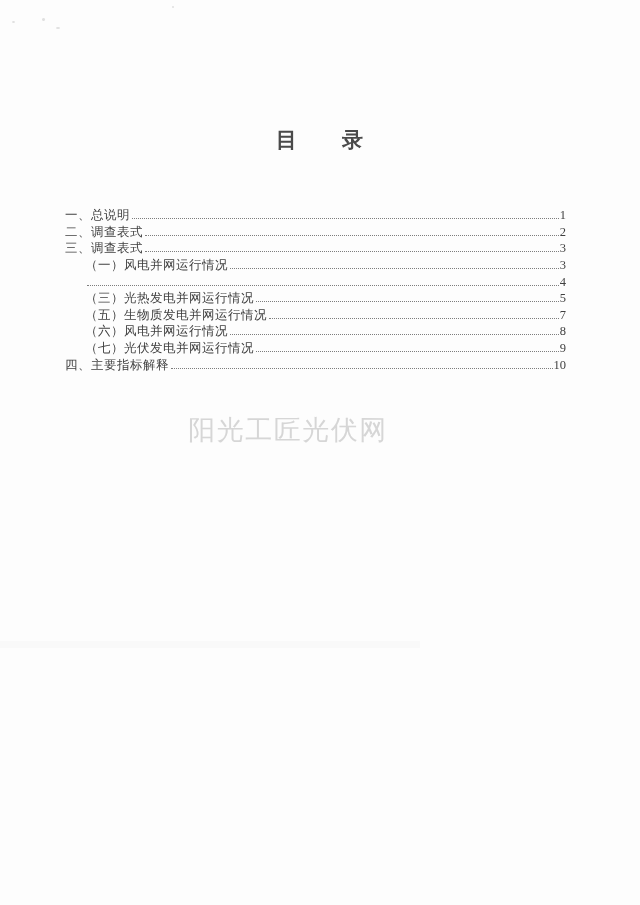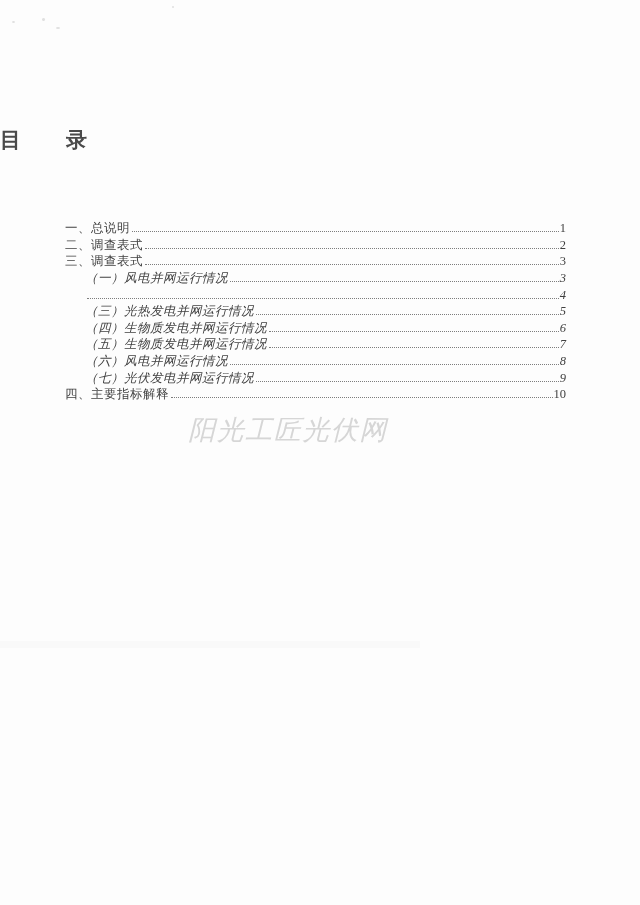--- a/index.html
+++ b/index.html
@@ -35,62 +35,62 @@
     height: 7px;
     background: #f8f8f8;
     opacity: 0.8;
   }
   
   .doc-title {
     position: absolute;
     top: 126px;
     left: 0;
     width: 640px;
+    text-align: center;
     font-size: 21px;
     font-weight: 700;
     color: #4a4a4a;
     letter-spacing: 1px;
   }
   
   .toc {
     position: absolute;
-    top: 220px;
+    top: 207px;
     left: 65px;
     width: 501px;
   }
   .toc-row {
     display: flex;
     align-items: baseline;
     height: 16.65px;
     font-size: 12.5px;
     line-height: 16.65px;
     white-space: nowrap;
   }
-  .toc-row.sub { padding-left: 20px; font-style: italic; }
+  .toc-row.sub { padding-left: 20px; }
   .toc-label { flex: none; letter-spacing: 0.5px; }
   .toc-leader {
     flex: 1 1 auto;
     border-bottom: 1.6px dotted #7d7d7d;
     margin: 0 1px 3px 2px;
     min-width: 10px;
   }
   .toc-page { flex: none; font-size: 12.5px; }
   
   .watermark {
     position: absolute;
     top: 412px;
     left: 0;
     width: 576px;
     text-align: center;
     font-size: 27px;
     color: #d6d6d6;
     letter-spacing: 1.5px;
     font-family: "Liberation Sans", sans-serif;
     user-select: none;
-    font-style: italic;
   }
 </style>
 </head>
 <body>
 
 <div class="page">
 
   <span class="speck s1"></span>
   <span class="speck s2"></span>
   <span class="speck s3"></span>
@@ -129,25 +129,20 @@
       <span class="toc-leader"></span>
       <span class="toc-page">4</span>
     </div>
 
     <div class="toc-row sub">
       <span class="toc-label">（三）光热发电并网运行情况</span>
       <span class="toc-leader"></span>
       <span class="toc-page">5</span>
     </div>
 
-    <div class="toc-row sub">
-      <span class="toc-label">（四）生物质发电并网运行情况</span>
-      <span class="toc-leader"></span>
-      <span class="toc-page">6</span>
-    </div>
 
     <div class="toc-row sub">
       <span class="toc-label">（五）生物质发电并网运行情况</span>
       <span class="toc-leader"></span>
       <span class="toc-page">7</span>
     </div>
 
     <div class="toc-row sub">
       <span class="toc-label">（六）风电并网运行情况</span>
       <span class="toc-leader"></span>

